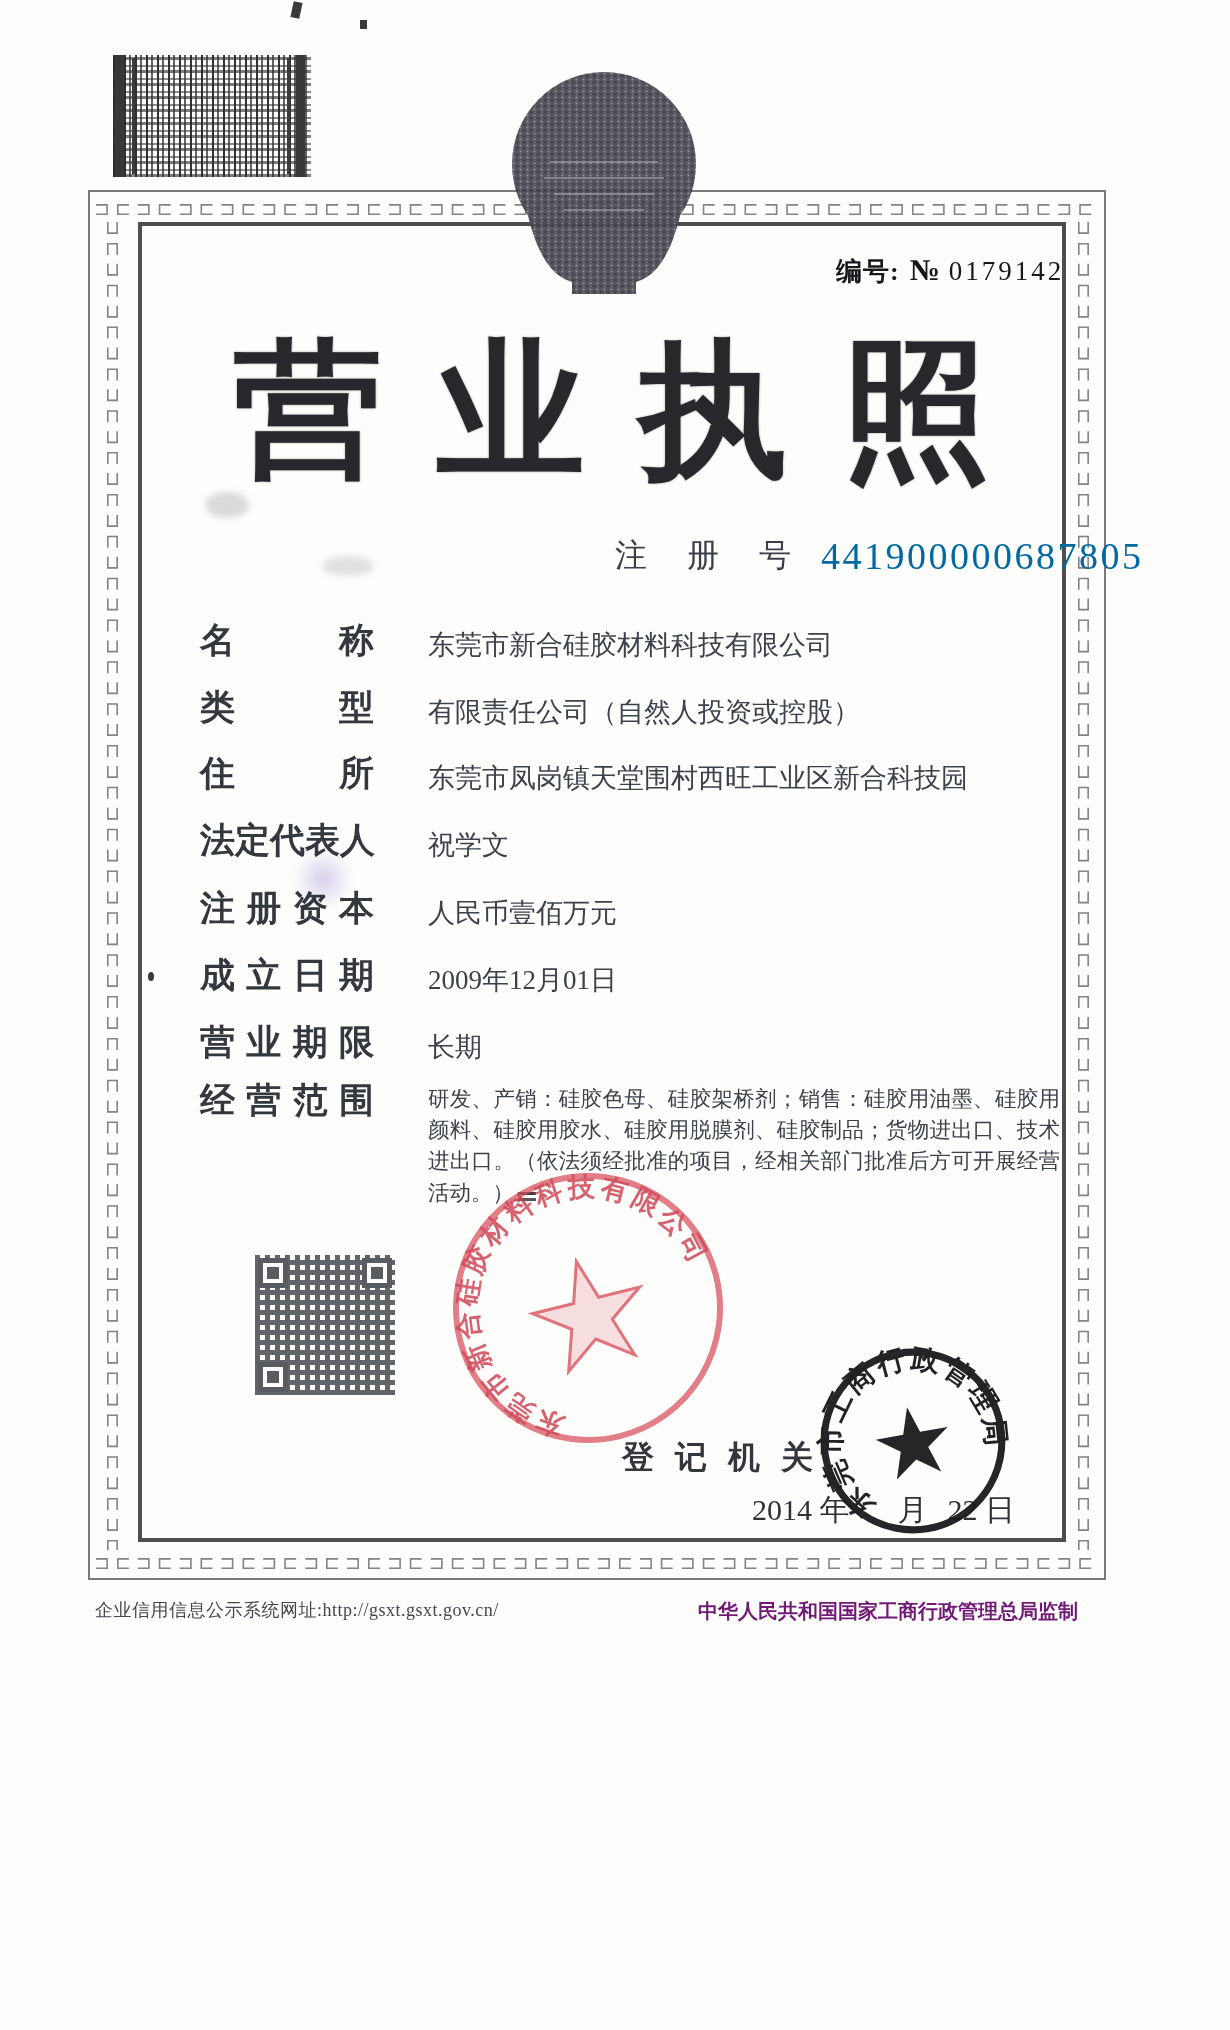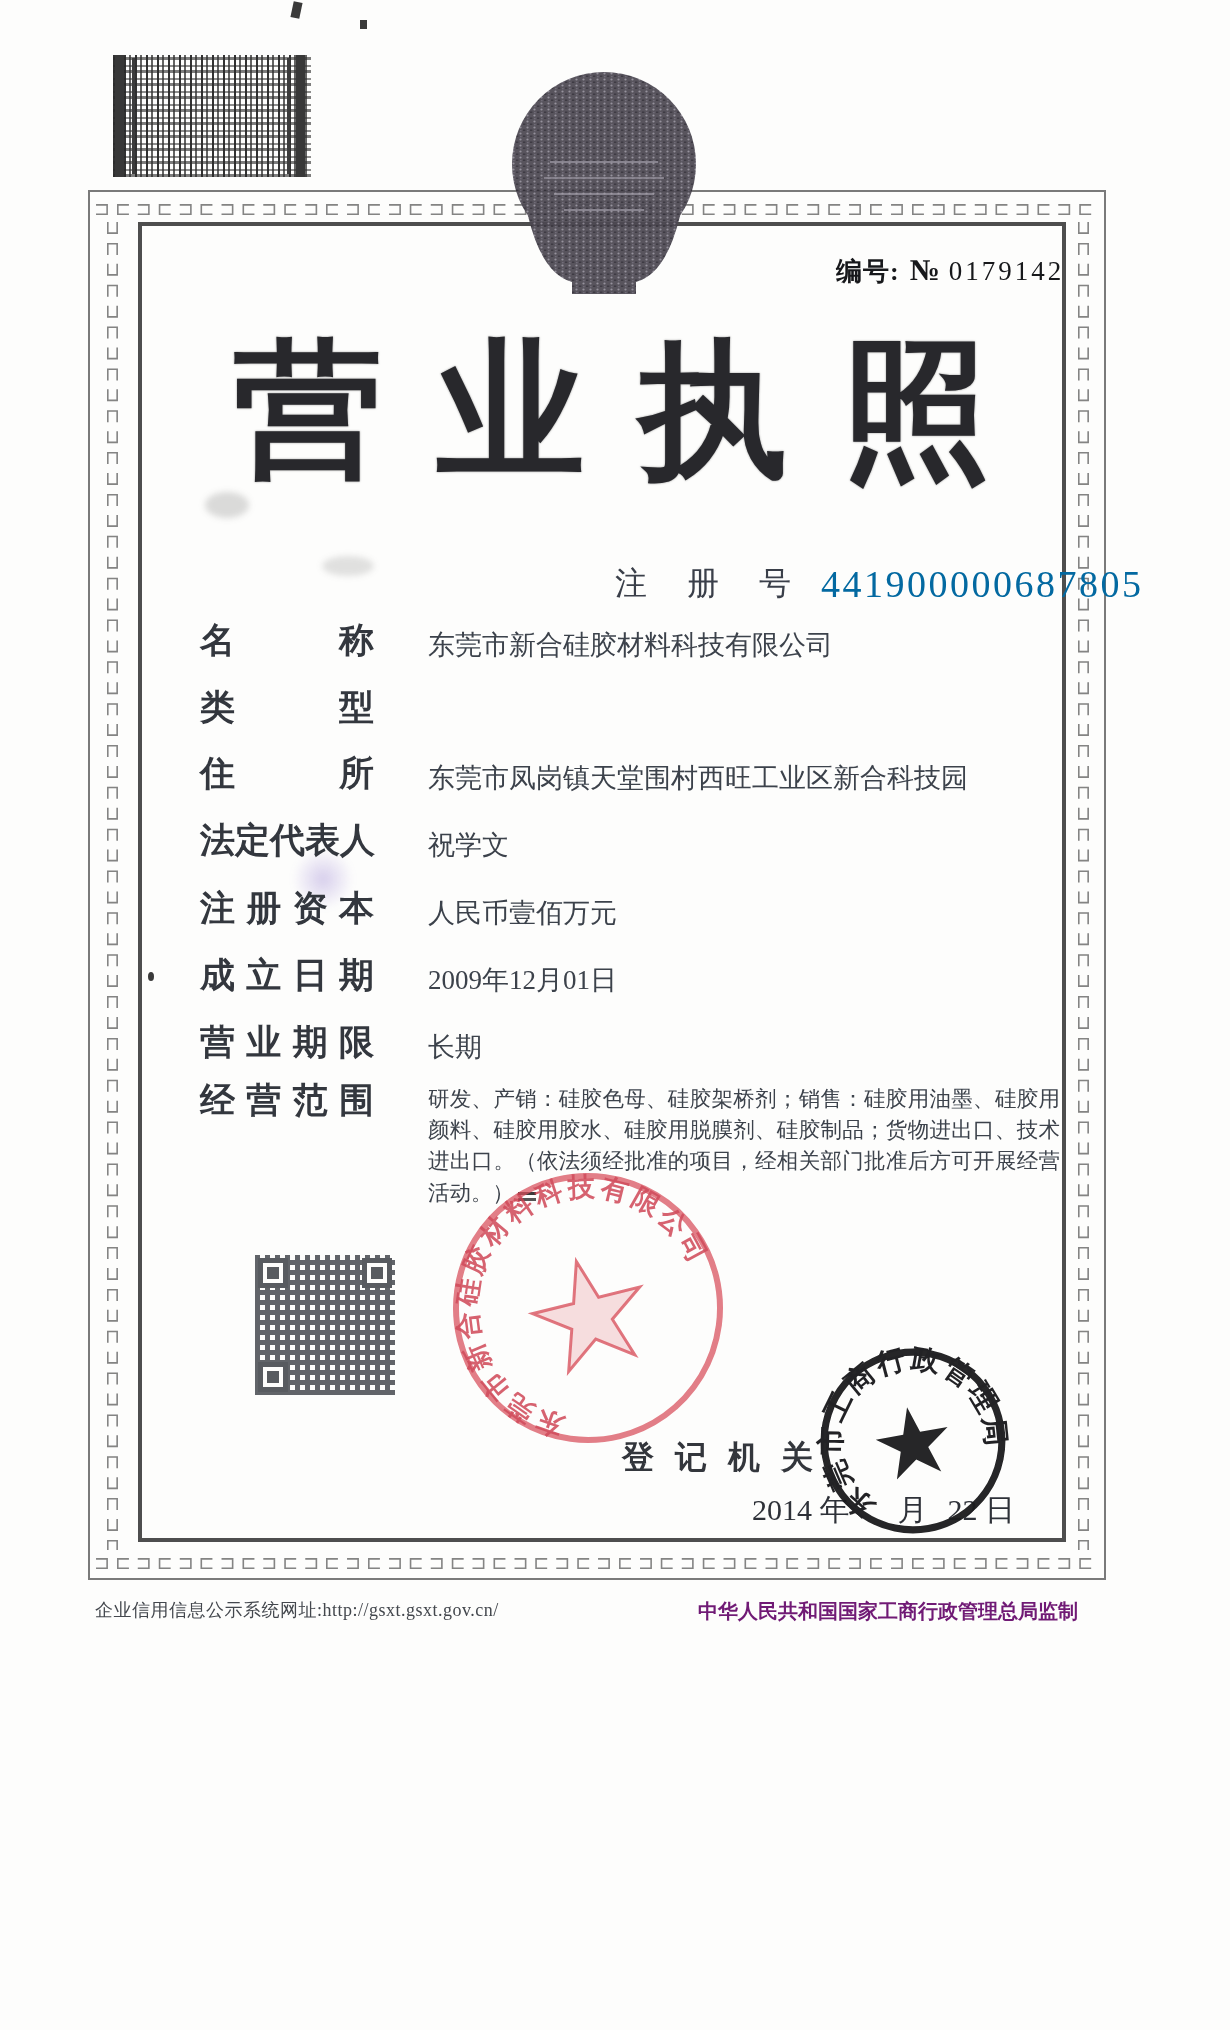--- a/index.html
+++ b/index.html
@@ -35,21 +35,21 @@
   
   .serial { position:absolute; left:836px; top:253px; z-index:4; color:#17181b; font-size:26px; letter-spacing:1px; white-space:nowrap; }
   .serial .no-sym { font-weight:bold; font-size:30px; padding:0 8px 0 10px; }
   .serial .num { font-size:27px; letter-spacing:3px; }
 
   .title { position:absolute; left:234px; top:330px; width:756px; z-index:4;
     font-family:"Liberation Sans","DejaVu Sans",sans-serif; font-weight:800; font-size:148px; line-height:1.08;
     color:#28282c; text-shadow:0 0 2px rgba(40,40,40,.55); }
   .justify { display:flex; justify-content:space-between; }
 
-  .regline { position:absolute; left:615px; top:562px; z-index:4; display:flex; align-items:flex-end; white-space:nowrap; }
+  .regline { position:absolute; left:615px; top:534px; z-index:4; display:flex; align-items:flex-end; white-space:nowrap; }
   .regline .lbl { font-size:32px; color:#3a3f49; letter-spacing:16px; margin-right:14px; }
   .regline .num { font-size:38px; color:#0369a1; letter-spacing:2.5px; }
 
   .rows { position:absolute; left:0; top:0; z-index:4; width:100%; }
   .row { position:absolute; left:200px; display:flex; align-items:flex-start; }
   .row .lbl { width:174px; flex:0 0 174px; font-size:35px; font-weight:600; color:#33373e; line-height:1.2; }
   .row .val { margin-left:54px; font-size:27px; color:#3c424b; margin-top:7px; white-space:nowrap; }
   .row.scope .val { font-size:21.5px; line-height:1.45; width:632px; white-space:normal; margin-top:4px; text-align:justify; }
 
   .registrar { position:absolute; left:622px; top:1436px; z-index:4; font-size:32px; font-weight:600; color:#33363c; letter-spacing:21px; white-space:nowrap; }
@@ -138,20 +138,21 @@
           <span>名</span>
           <span>称</span>
         </div>
       <div class="val">东莞市新合硅胶材料科技有限公司</div>
     </div>
     <div class="row" style="top:687px;">
       <div class="lbl justify">
           <span>类</span>
           <span>型</span>
         </div>
+      <div class="val">有限责任公司（自然人投资或控股）</div>
     </div>
     <div class="row" style="top:753px;">
       <div class="lbl justify">
           <span>住</span>
           <span>所</span>
         </div>
       <div class="val">东莞市凤岗镇天堂围村西旺工业区新合科技园</div>
     </div>
     <div class="row" style="top:820px;">
       <div class="lbl justify">

